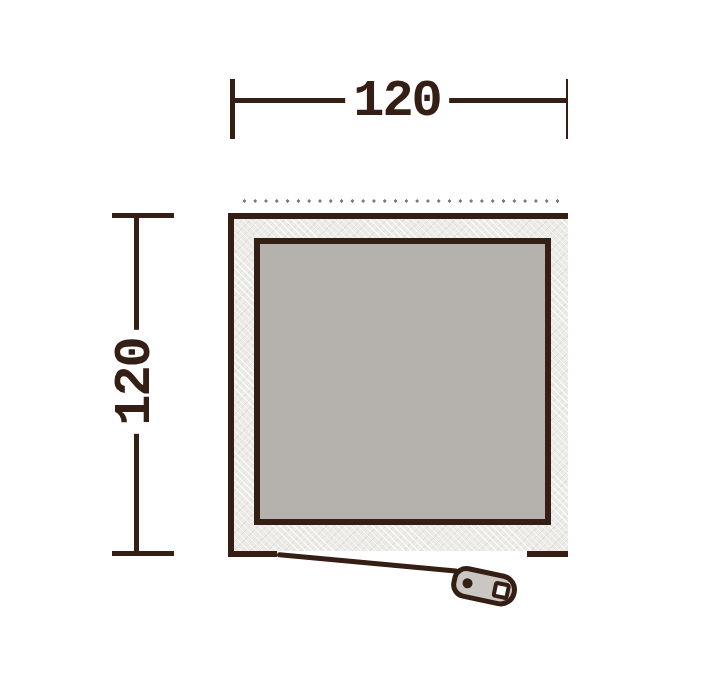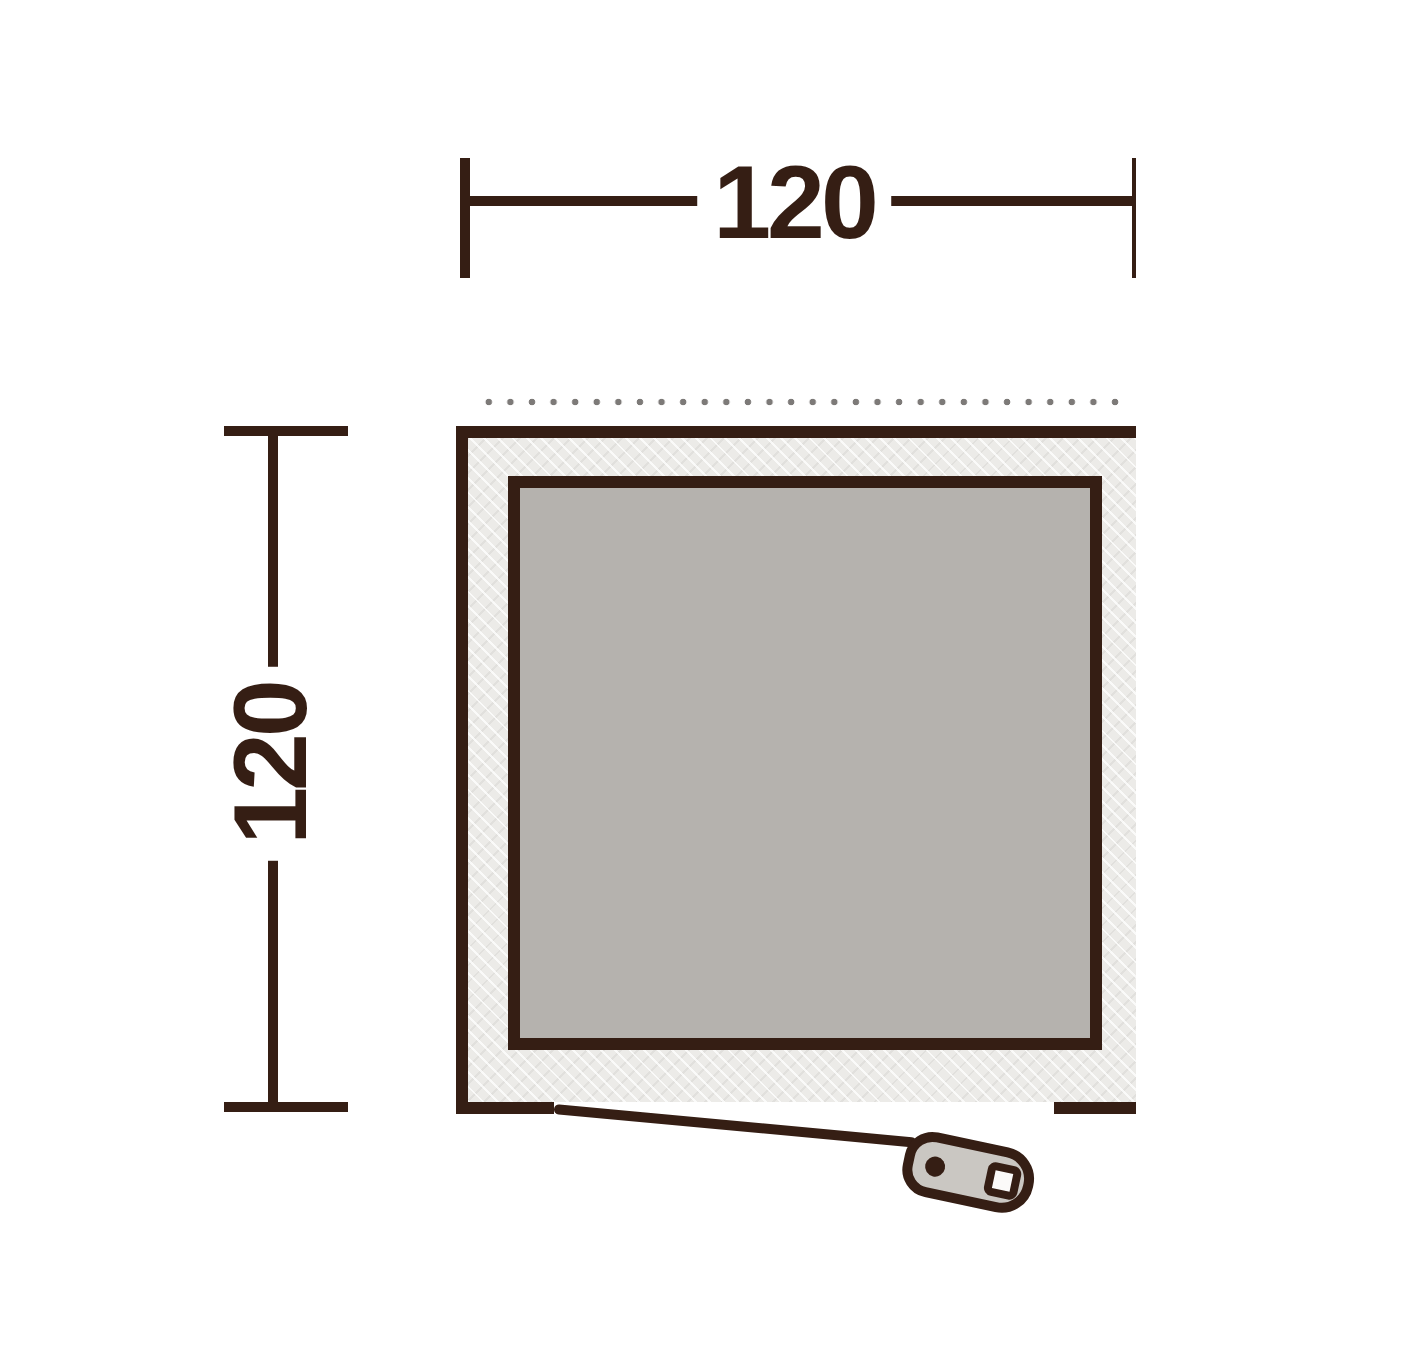--- a/index.html
+++ b/index.html
@@ -1,20 +1,20 @@
 <!DOCTYPE html>
 <html style="--outline: #351e14; --ring-fill: #ecebe8; --inner-fill: #b5b2ae; --pull-fill: #cac7c2; --dot-gray: #7d7a78; --background: #ffffff;"><head>
 <meta charset="utf-8">
 <style>
   html,body{margin:0;padding:0;background:#fff;}
   .canvas{
     position:relative;
     width:568px;height:682px;
     background:var(--background,#ffffff);
-    font-family:Liberation Sans, sans-serif;
+    font-family:Liberation Mono, monospace;
     overflow:hidden;
   }
   
   .tick-v{position:absolute;width:5px;height:60px;background:var(--outline,#351e14);}
   #tick-top-left{left:230px;top:79px;}
   #tick-top-right{left:566px;top:79px;}
   #line-top{position:absolute;left:233px;top:98px;width:338px;height:5px;background:var(--outline,#351e14);}
   .dim-label{
     position:absolute;
     color:var(--outline,#351e14);

